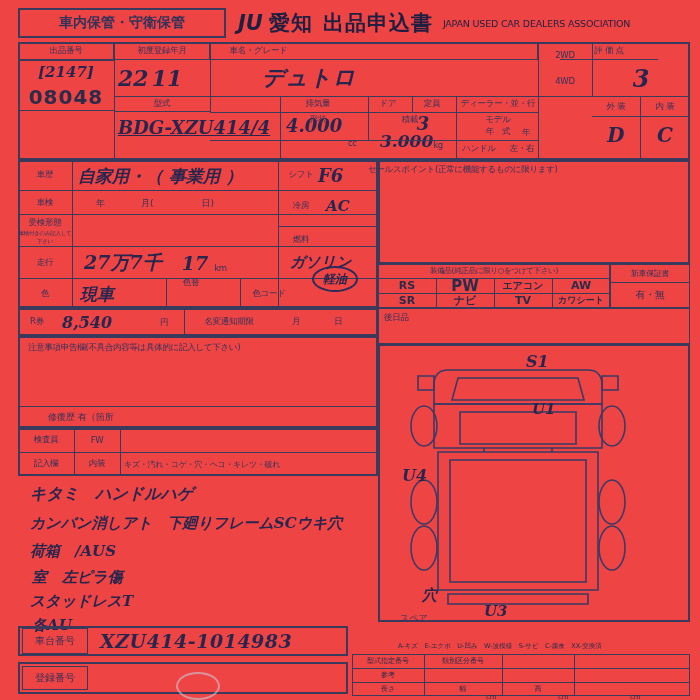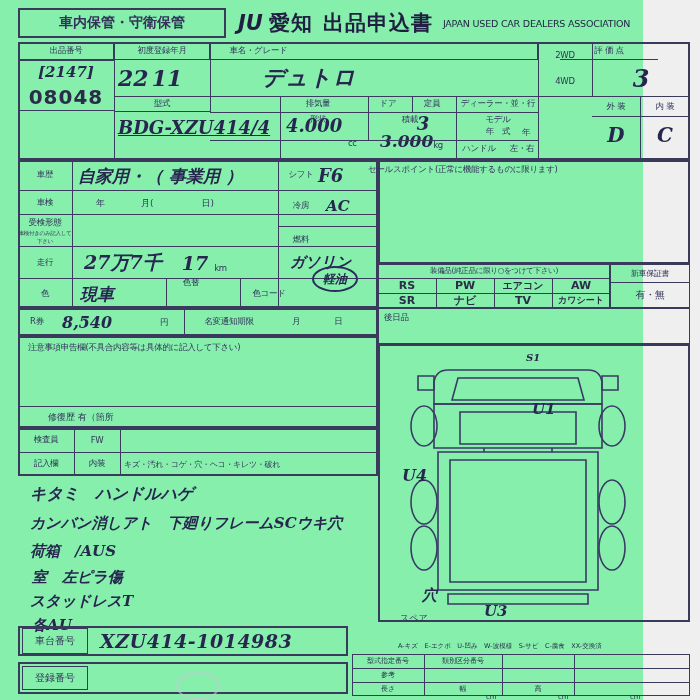--- a/index.html
+++ b/index.html
@@ -5,22 +5,22 @@
   html,body{margin:0;padding:0;}
   body{
     width:700px;height:700px;
     background:#efefef;
     font-family:"DejaVu Sans","Liberation Sans",sans-serif;
     color:#2b2b4a;
     position:relative;
     overflow:hidden;
   }
   .sheet{
-    position:absolute;left:0;top:0;width:643px;height:700px;
-    background:#86efac;
+    position:absolute;left:0;top:0;width:700px;height:700px;
+    background:#ef4444;
   }
   
   .abs{position:absolute;box-sizing:border-box;}
   .bx{border:1px solid #3a3a5c;}
   .lbl{font-size:8.5px;letter-spacing:-0.3px;color:#32325a;}
   .lbl9{font-size:9px;color:#32325a;}
   .lbl10{font-size:10px;color:#32325a;}
   .cen{display:flex;align-items:center;justify-content:center;text-align:center;}
   .lft{display:flex;align-items:center;}
   .hand{
@@ -289,21 +289,21 @@
   <div class="hline" style="left:378px;top:278px;width:232px;"></div>
   <div class="hline" style="left:378px;top:293px;width:232px;"></div>
   <div class="vline" style="left:436px;top:278px;height:30px;"></div>
   <div class="vline" style="left:494px;top:278px;height:30px;"></div>
   <div class="vline" style="left:552px;top:278px;height:30px;"></div>
 
   <div class="abs cen" style="left:378px;top:278px;width:58px;height:15px;">
       <span style="font-size:11px;font-weight:bold;">RS</span>
     </div>
   <div class="abs cen" style="left:436px;top:278px;width:58px;height:15px;">
-      <span style="font-size:11px;font-weight:bold;">PW</span>
+      <span style="font-size:15px;font-weight:bold;">PW</span>
     </div>
   <div class="abs cen" style="left:494px;top:278px;width:58px;height:15px;">
       <span style="font-size:10px;font-weight:bold;">エアコン</span>
     </div>
   <div class="abs cen" style="left:552px;top:278px;width:58px;height:15px;">
       <span style="font-size:11px;font-weight:bold;">AW</span>
     </div>
   <div class="abs cen" style="left:378px;top:293px;width:58px;height:15px;">
       <span style="font-size:11px;font-weight:bold;">SR</span>
     </div>
@@ -394,21 +394,21 @@
         <ellipse cx="224" cy="150" rx="13" ry="22"></ellipse>
         <ellipse cx="36" cy="196" rx="13" ry="22"></ellipse>
         <ellipse cx="224" cy="196" rx="13" ry="22"></ellipse>
 
         <path d="M60 242 L200 242 L200 252 L60 252 Z"></path>
         <path d="M96 96 L96 100"></path>
         <path d="M164 96 L164 100"></path>
       </g>
     </svg>
 
-    <div class="hw" style="position:absolute;left:138px;top:0px;font-size:10px;">S1</div>
+    <div class="hw" style="position:absolute;left:138px;top:0px;font-size:16px;">S1</div>
     <div class="hw" style="position:absolute;left:144px;top:48px;font-size:15px;">U1</div>
     <div class="hw" style="position:absolute;left:14px;top:114px;font-size:16px;">U4</div>
     <div class="hw" style="position:absolute;left:34px;top:234px;font-size:15px;">穴</div>
     <div class="hw" style="position:absolute;left:96px;top:250px;font-size:15px;">U3</div>
   </div>
   <div class="abs lbl9" style="left:400px;top:612px;width:50px;height:14px;">
     <span>スペア</span>
   </div>
 
   <div class="abs bx" style="left:18px;top:626px;width:330px;height:30px;border-width:2px;"></div>

